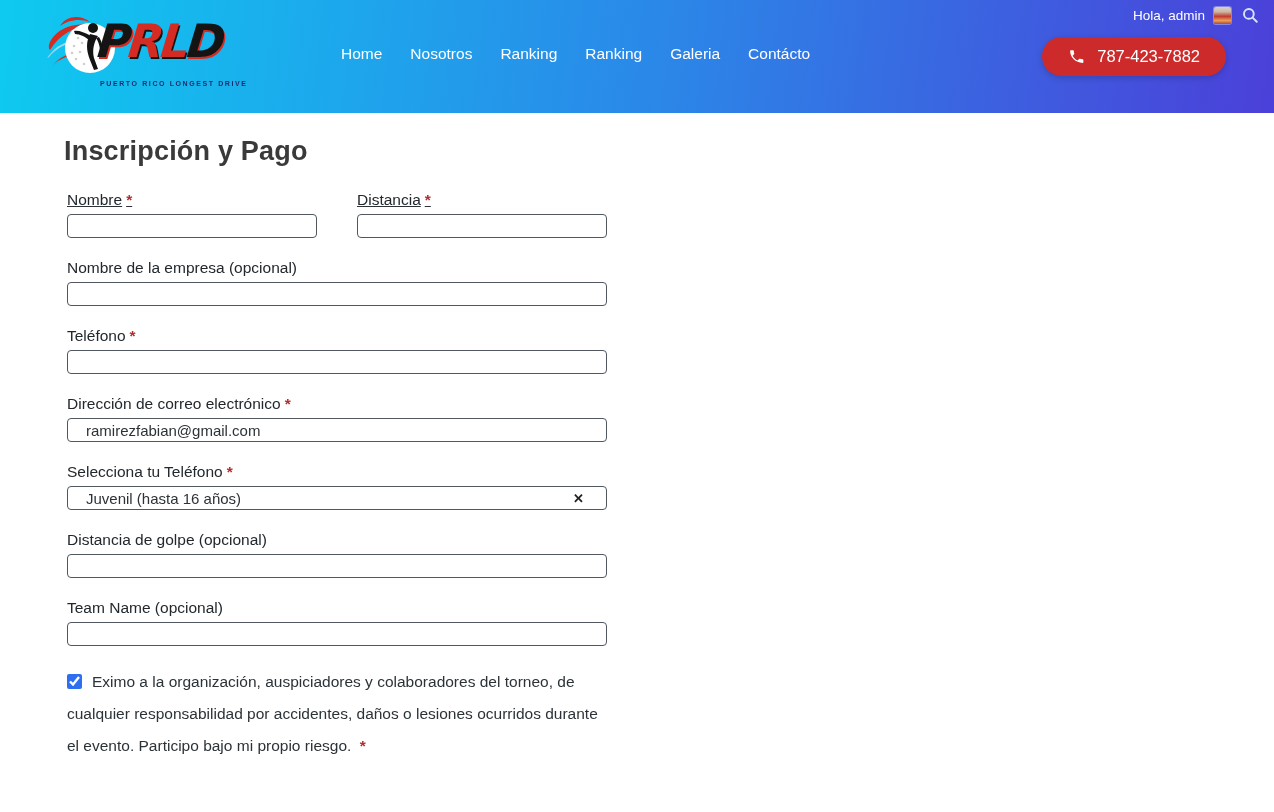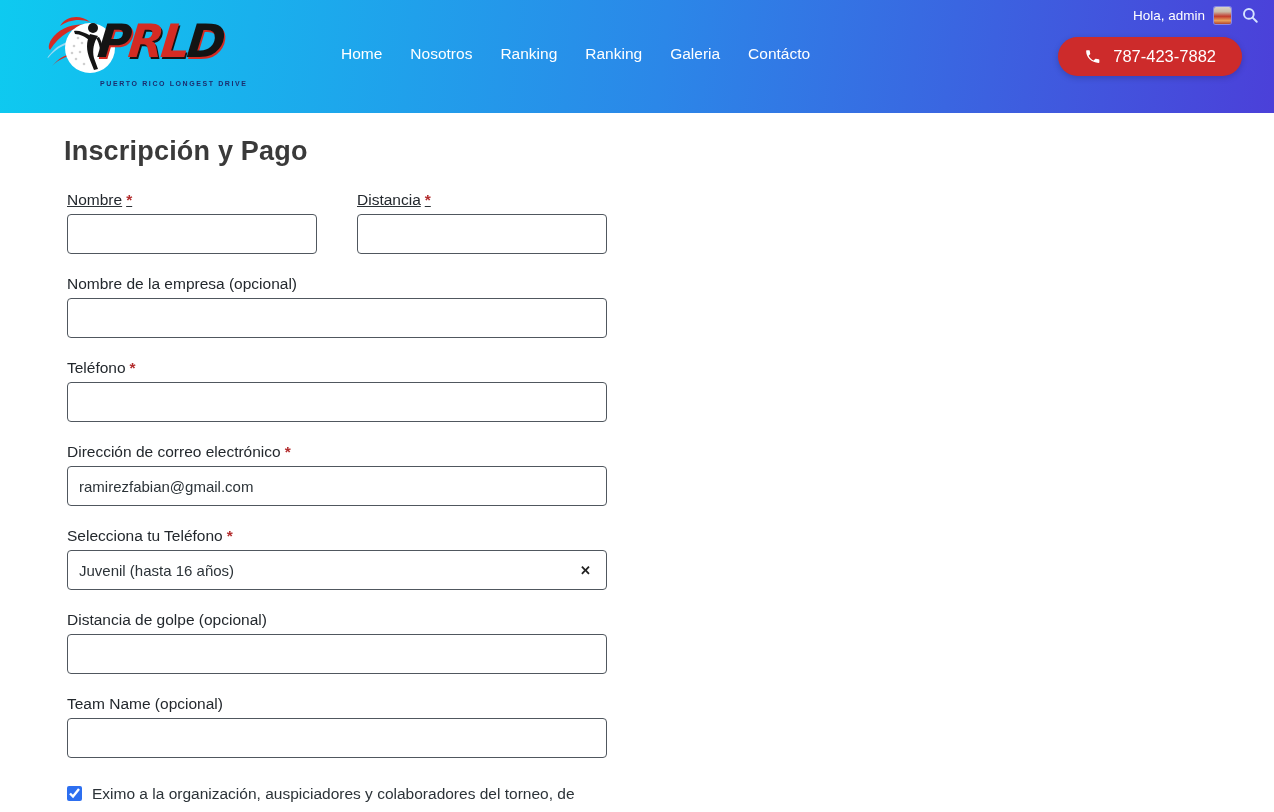--- a/index.html
+++ b/index.html
@@ -63,21 +63,21 @@
   .main-nav {
     position: absolute; left: 341px; top: 0; height: 107px;
     display: flex; align-items: center; gap: 28px;
   }
   .main-nav a {
     color: #ffffff; font-size: 15.5px; text-decoration: none; cursor: pointer;
     white-space: nowrap;
   }
 
   .phone-btn {
-    position: absolute; right: 32px; top: 37px;
+    position: absolute; right: 48px; top: 37px;
     height: 39px; padding: 0 26px;
     background: #cd2b2b; border: none; border-radius: 24px;
     display: flex; align-items: center; gap: 12px;
     color: #ffffff; font-size: 16.5px;
     font-family: "Liberation Sans", sans-serif;
     cursor: pointer;
     box-shadow: 0 2px 6px rgba(0,0,0,0.18);
   }
 
   
@@ -91,24 +91,24 @@
   .reg-form { width: 540px; margin-left: 67px; }
   .field { margin-bottom: 20px; }
   .field-row { display: flex; gap: 40px; }
   .field-row .field { width: 250px; text-decoration: underline; }
   .lbl {
     display: block; margin-bottom: 4px;
     font-size: 15.5px; color: #23282d; line-height: 20px;
   }
   .req { color: #b32d2e; font-weight: bold; margin-left: 4px; }
   .inp {
-    width: 100%; height: 40px;
+    width: 100%; height: 24px;
     border: 1px solid #50575e; border-radius: 4px;
     background: #ffffff;
-    padding: 0 11px;
+    padding: 0 18px;
     font-size: 15px; color: #2c3338;
     font-family: "Liberation Sans", sans-serif;
   }
   .select-box {
     display: flex; align-items: center; justify-content: space-between;
     cursor: pointer;
   }
   .select-value { font-size: 15px; color: #2c3338; }
   .clear-x {
     font-size: 13px; font-weight: bold; color: #222;

